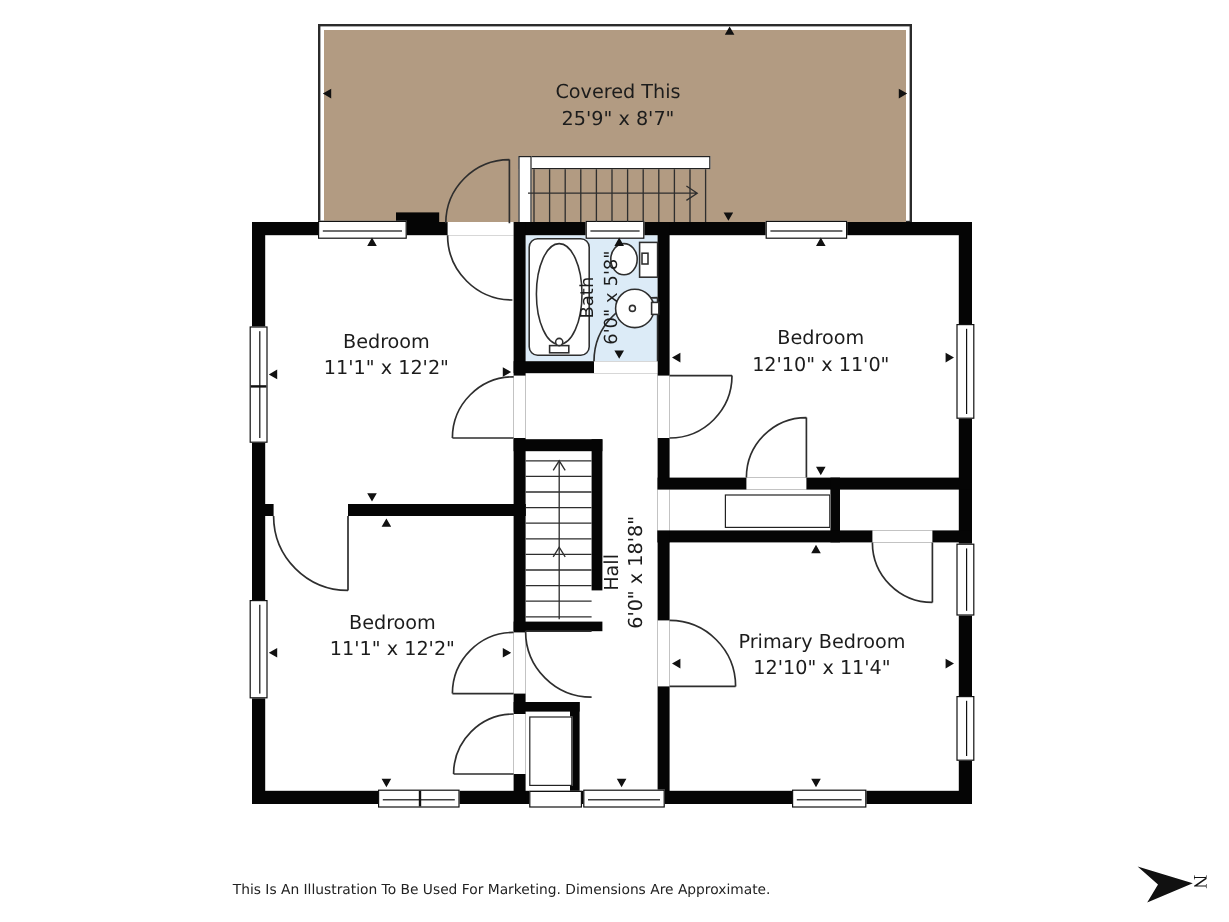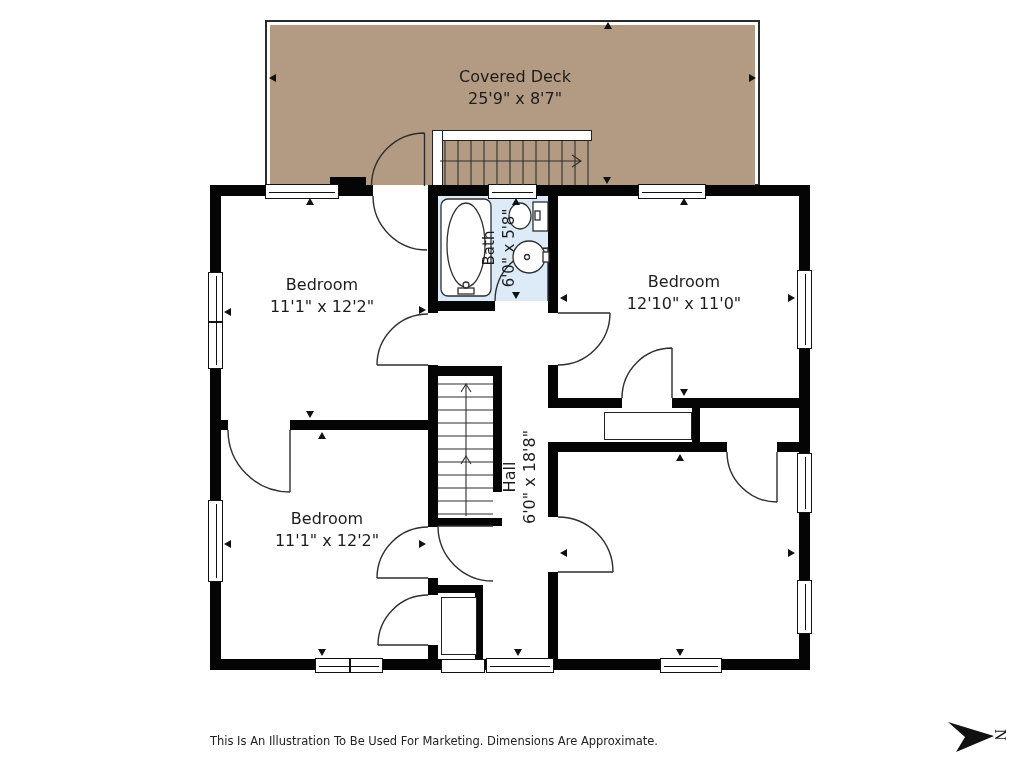--- a/index.html
+++ b/index.html
@@ -20,21 +20,21 @@
   .panel{background:#fff;border:1px solid #111;z-index:5;}
   #overlay{position:absolute;left:0;top:0;z-index:6;pointer-events:none;}
   .lw{stroke:#2e2e2e;stroke-width:1.4;fill:none;}
   .lw2{stroke:#2e2e2e;stroke-width:1.1;fill:none;}
   .fixture{stroke:#2e2e2e;stroke-width:1.3;fill:#fff;}
   .dimarrow{fill:#111;stroke:none;}
   .room-label{position:absolute;text-align:center;font-size:16px;line-height:22px;
               transform:translateX(-50%);z-index:7;white-space:nowrap;}
   .room-label.rot{transform:translate(-50%,-50%) rotate(-90deg);font-size:15px;line-height:20px;}
   #hall-label{font-size:16px;}
-  #disclaimer{left:0;top:734px;width:836px;text-align:center;font-size:11.5px;z-index:8;color:#222;margin-left:16px;}
+  #disclaimer{left:0;top:734px;width:836px;text-align:center;font-size:11.5px;z-index:8;color:#222;}
   #logo{left:3px;top:727px;width:124px;height:41px;background:var(--logo_bg,#58585a);z-index:8;}
   #logo-bright{position:absolute;left:9px;top:-1px;font-family:"Liberation Serif","DejaVu Serif",serif;
                font-size:29px;color:#fff;}
   #logo-tm{position:absolute;left:82px;top:5px;font-size:7px;color:#e9e9e9;}
   #logo-spark{position:absolute;left:73px;top:4px;width:9px;height:9px;background:var(--logo_accent,#df6340);
               clip-path:polygon(50% 0,63% 37%,100% 50%,63% 63%,50% 100%,37% 63%,0 50%,37% 37%);}
   #logo-mls{position:absolute;left:87px;top:17px;font-size:14px;letter-spacing:1.5px;color:#bdbec0;}
 </style>
 </head>
 <body>
@@ -164,21 +164,21 @@
       M269 78l7 -4v8z M224 312l7 -4v8z M560 298l7 -4v8z M224 544l7 -4v8z M560 553l7 -4v8z
       M756 78l-7 -4v8z M426 310l-7 -4v8z M795 298l-7 -4v8z M426 544l-7 -4v8z M795 553l-7 -4v8z"></path>
 
     <g>
       <polygon fill="#111" points="948,722 994,736 956,752 965,737"></polygon>
       <text x="1000" y="734" transform="rotate(90 1000 729)" font-family="Liberation Serif, DejaVu Serif, serif" font-size="16" fill="#111">N</text>
     </g>
   </svg>
 
   <div class="room-label" style="left:515px;top:66px;">
-    <div>Covered Deck</div>
+    <div>Covered This</div>
     <div>25'9" x 8'7"</div>
   </div>
   <div class="room-label" style="left:322px;top:274px;">
     <div>Bedroom</div>
     <div>11'1" x 12'2"</div>
   </div>
   <div class="room-label" style="left:684px;top:271px;">
     <div>Bedroom</div>
     <div>12'10" x 11'0"</div>
   </div>
@@ -187,15 +187,19 @@
     <div>6'0" x 5'8"</div>
   </div>
   <div class="room-label rot" id="hall-label" style="left:520px;top:477px;">
     <div>Hall</div>
     <div>6'0" x 18'8"</div>
   </div>
   <div class="room-label" style="left:327px;top:508px;">
     <div>Bedroom</div>
     <div>11'1" x 12'2"</div>
   </div>
+  <div class="room-label" style="left:685px;top:524px;">
+    <div>Primary Bedroom</div>
+    <div>12'10" x 11'4"</div>
+  </div>
 
   <div class="abs" id="disclaimer">This Is An Illustration To Be Used For Marketing. Dimensions Are Approximate.</div>
 </div>
 
 </body></html>

